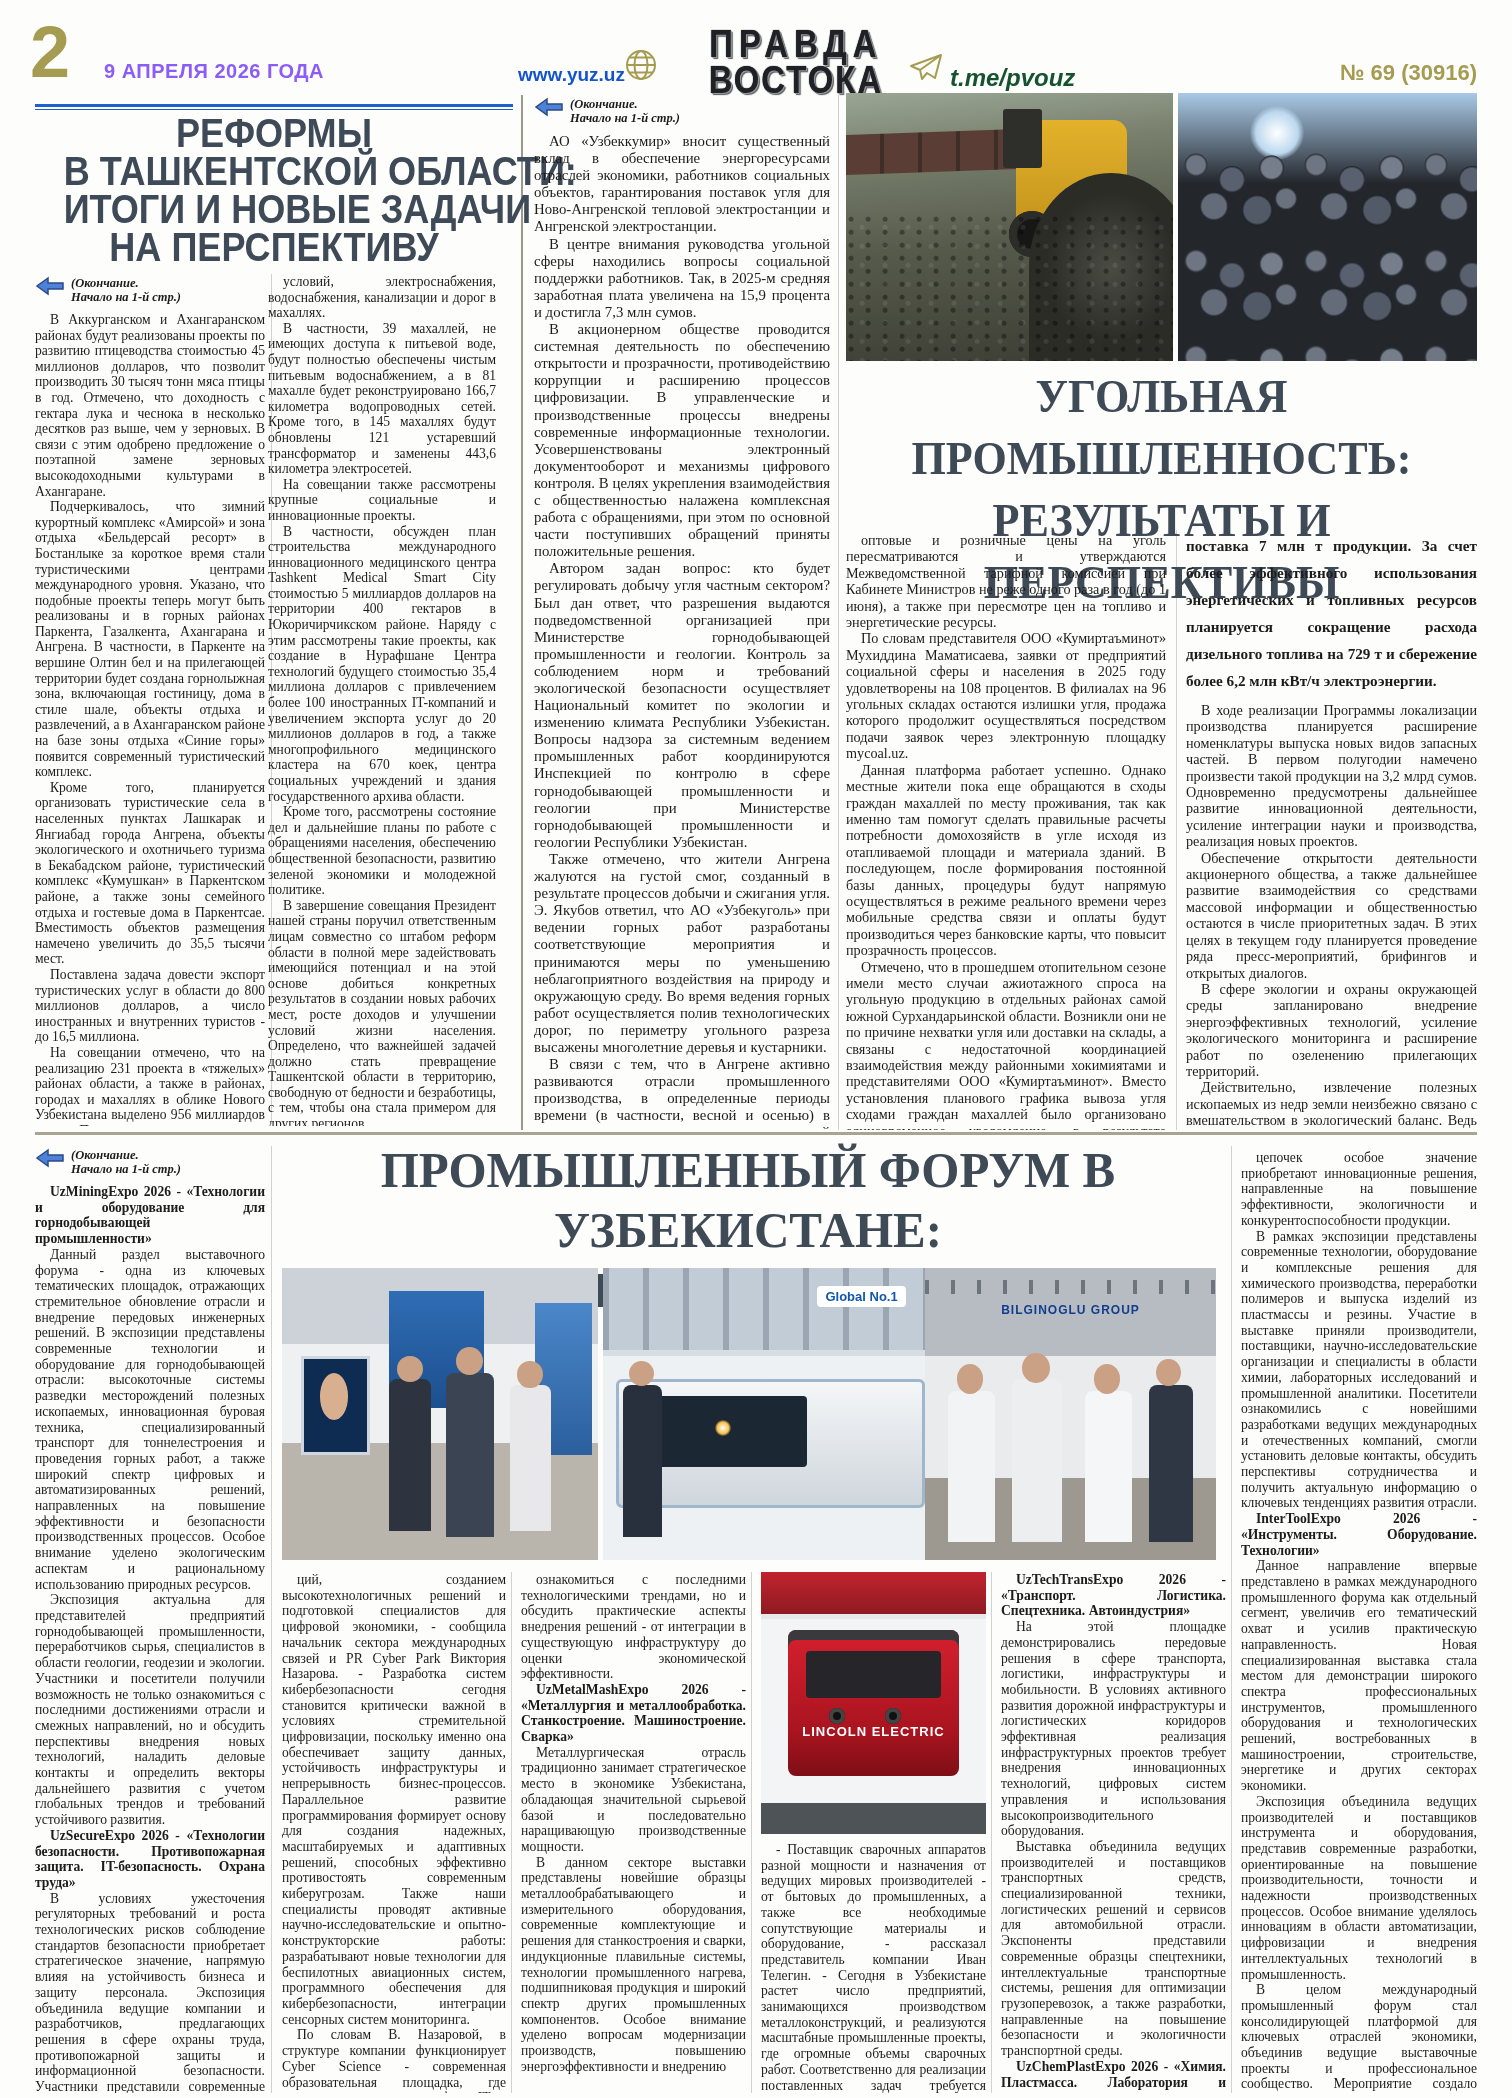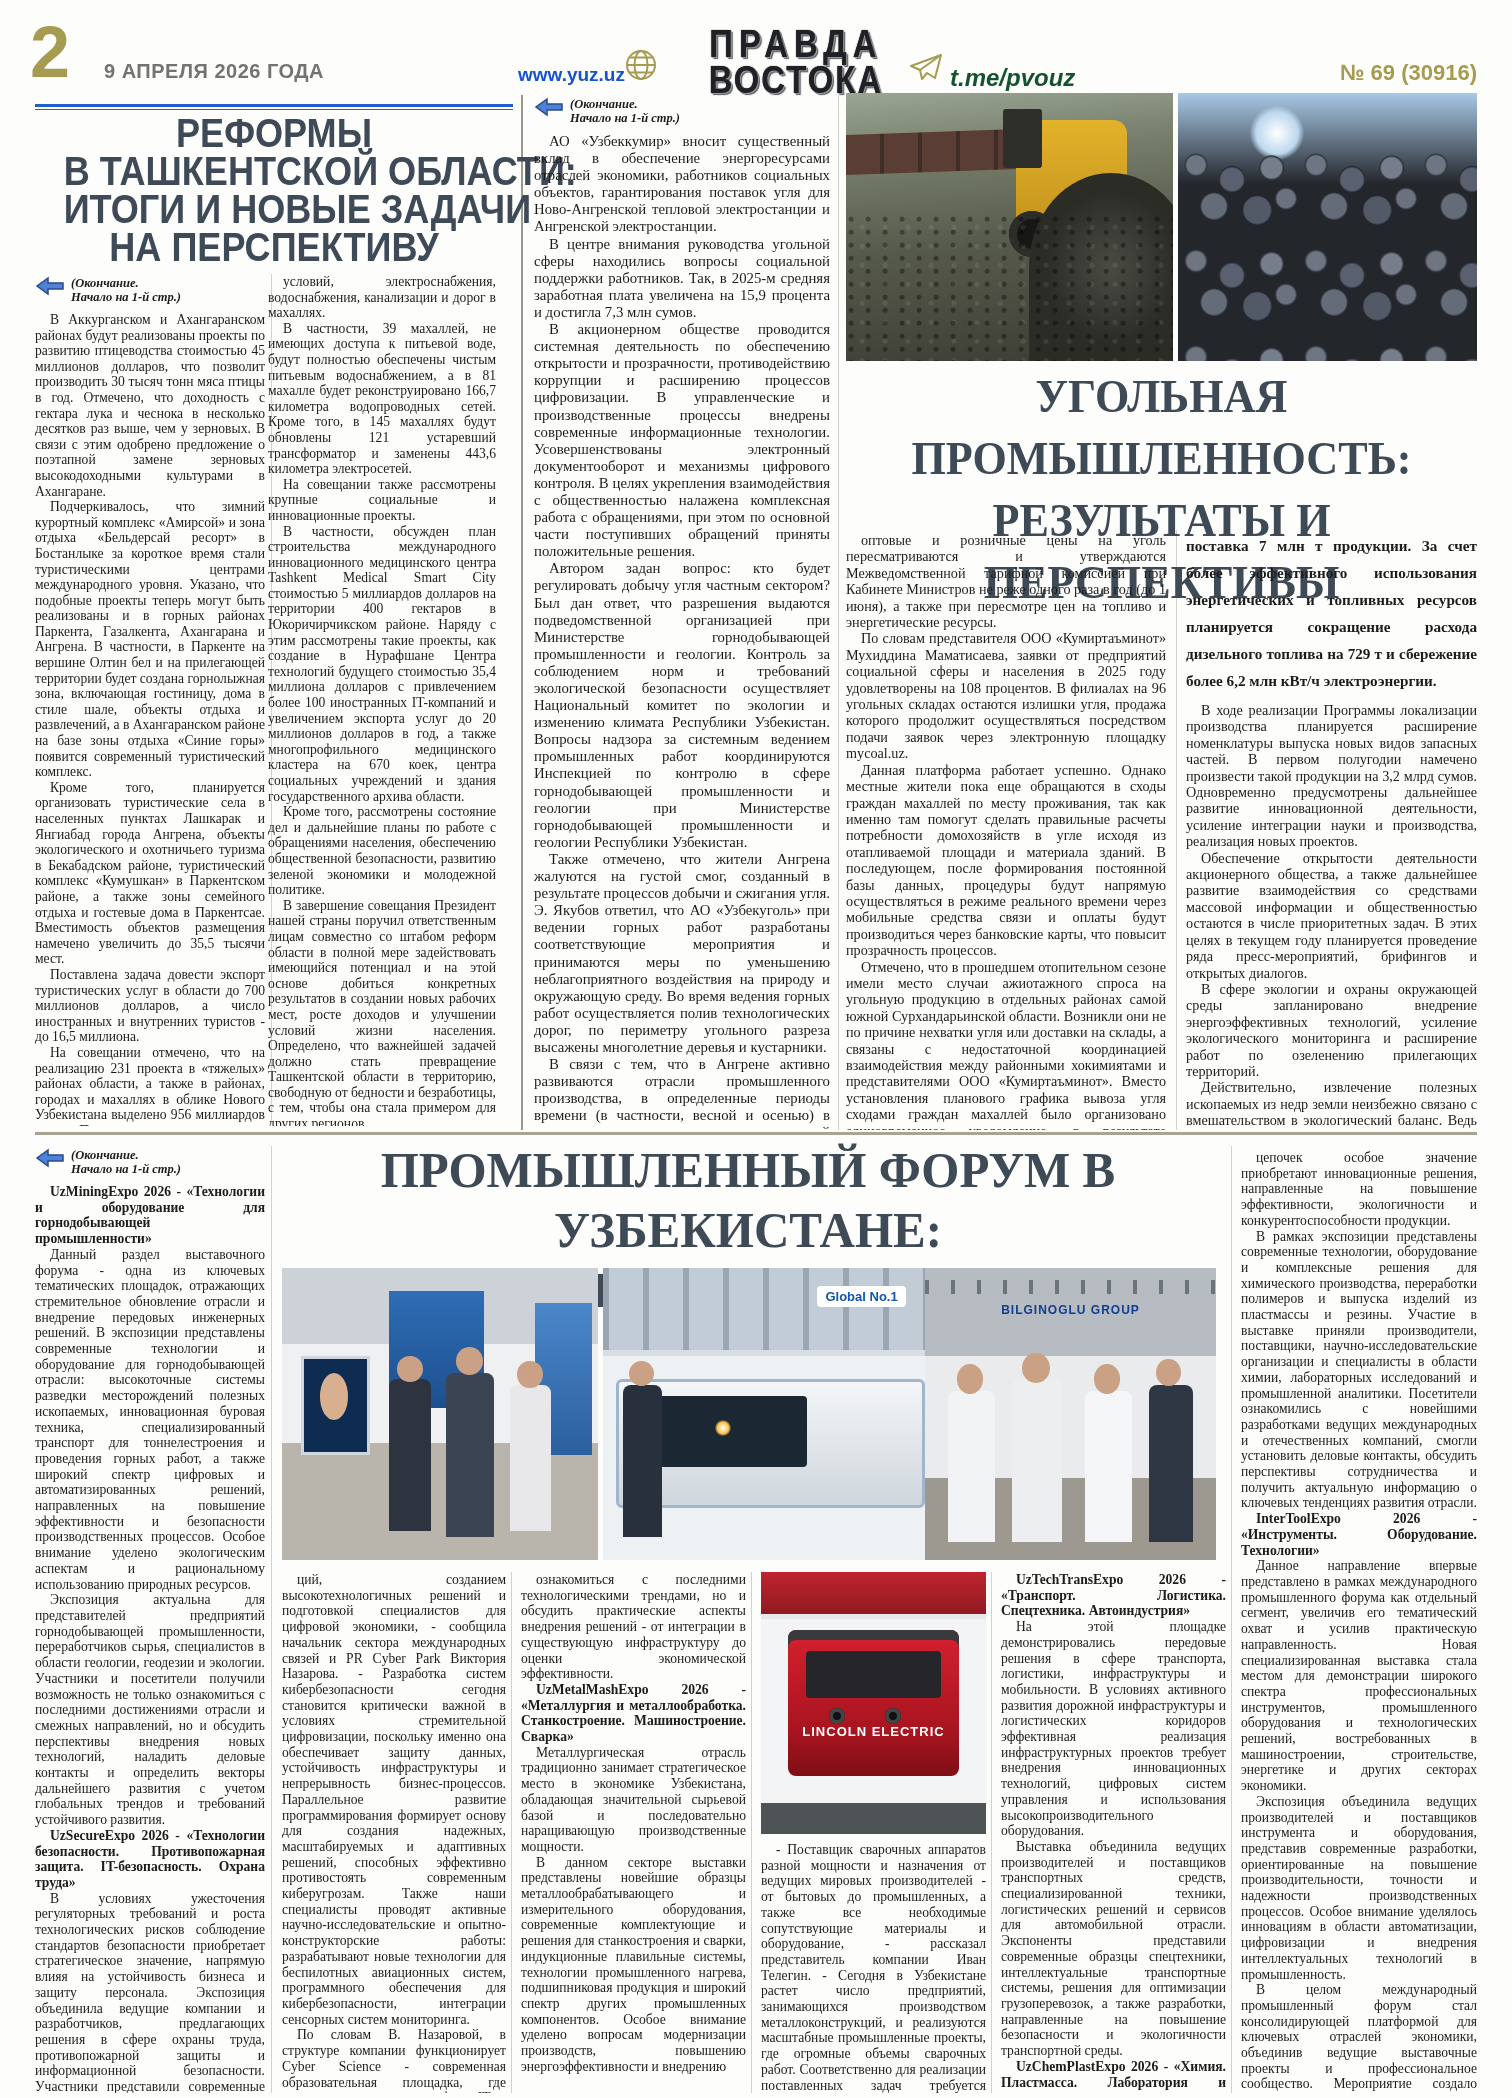--- a/index.html
+++ b/index.html
@@ -2,21 +2,21 @@
 <html lang="ru"><head>
 <meta charset="utf-8">
 <style>
   html,body{margin:0;padding:0;background:#e8e8e4;}
   .page{position:relative;width:1512px;height:2098px;background:#fdfdfb;margin:0 auto;
         font-family:"Liberation Serif",serif;color:#1c1c1c;overflow:hidden;}
   
   .pagenum{position:absolute;left:30px;top:16px;font-family:"Liberation Sans",sans-serif;
            font-weight:bold;font-size:72px;line-height:72px;color:#a59b51;}
   .hdate{position:absolute;left:104px;top:60px;font-family:"Liberation Sans",sans-serif;
-         font-weight:bold;font-size:20px;color:#737373;letter-spacing:.5px;}
+         font-weight:bold;font-size:20px;color:#8b5cf6;letter-spacing:.5px;}
   .hsite{position:absolute;left:518px;top:64px;font-family:"Liberation Sans",sans-serif;
          font-weight:bold;font-size:19px;color:#1353cb;}
   .hglobe{position:absolute;left:624px;top:48px;}
   .logo{position:absolute;left:676px;top:26px;width:240px;text-align:center;
         font-family:"Liberation Sans",sans-serif;font-weight:900;color:#1f2126;
         text-shadow:1px 1px 0 #9a9a9a, 2px 2px 1px #55585e, 0 0 1px #000;
         transform:scaleY(1.15);transform-origin:top;}
   .logo .l1{font-size:33px;line-height:31px;letter-spacing:6px;}
   .logo .l2{font-size:33px;line-height:31px;letter-spacing:2px;}
   .hplane{position:absolute;left:908px;top:52px;}
@@ -177,21 +177,21 @@
     <div class="marker">
       <svg width="30" height="20" viewBox="0 0 30 20">
           <path d="M13 2 2 10l11 8v-5h15v-6H13z" fill="#4d82d8" stroke="#2a4a85" stroke-width="1.5"></path>
         </svg>
       <div class="mtext"><span>(Окончание.</span><br><span>Начало на 1-й стр.)</span></div>
     </div>
     <div>
         <p class="para">В Аккурганском и Ахангаранском районах будут реализованы проекты по развитию птицеводства стоимостью 45 миллионов долларов, что позволит производить 30 тысяч тонн мяса птицы в год. Отмечено, что доходность с гектара лука и чеснока в несколько десятков раз выше, чем у зерновых. В связи с этим одобрено предложение о поэтапной замене зерновых высокодоходными культурами в Ахангаране.</p>
         <p class="para">Подчеркивалось, что зимний курортный комплекс «Амирсой» и зона отдыха «Бельдерсай ресорт» в Бостанлыке за короткое время стали туристическими центрами международного уровня. Указано, что подобные проекты теперь могут быть реализованы и в горных районах Паркента, Газалкента, Ахангарана и Ангрена. В частности, в Паркенте на вершине Олтин бел и на прилегающей территории будет создана горнолыжная зона, включающая гостиницу, дома в стиле шале, объекты отдыха и развлечений, а в Ахангаранском районе на базе зоны отдыха «Синие горы» появится современный туристический комплекс.</p>
         <p class="para">Кроме того, планируется организовать туристические села в населенных пунктах Лашкарак и Янгиабад города Ангрена, объекты экологического и охотничьего туризма в Бекабадском районе, туристический комплекс «Кумушкан» в Паркентском районе, а также зоны семейного отдыха и гостевые дома в Паркентсае. Вместимость объектов размещения намечено увеличить до 35,5 тысячи мест.</p>
-        <p class="para">Поставлена задача довести экспорт туристических услуг в области до 700 миллионов долларов, а число иностранных и внутренних туристов - до 16,5 миллиона.</p>
+        <p class="para">Поставлена задача довести экспорт туристических услуг в области до 800 миллионов долларов, а число иностранных и внутренних туристов - до 16,5 миллиона.</p>
         <p class="para">На совещании отмечено, что на реализацию 231 проекта в «тяжелых» районах области, а также в районах, городах и махаллях в облике Нового Узбекистана выделено 956 миллиардов сумов. Поручено ускорить улучшение жилищных</p>
       </div>
   </div>
 
   <div class="col fa1" style="left:268px;top:274px;width:228px;height:852px;">
     <div>
         <p class="para">условий, электроснабжения, водоснабжения, канализации и дорог в махаллях.</p>
         <p class="para">В частности, 39 махаллей, не имеющих доступа к питьевой воде, будут полностью обеспечены чистым питьевым водоснабжением, а в 81 махалле будет реконструировано 166,7 километра водопроводных сетей. Кроме того, в 145 махаллях будут обновлены 121 устаревший трансформатор и заменены 443,6 километра электросетей.</p>
         <p class="para">На совещании также рассмотрены крупные социальные и инновационные проекты.</p>
         <p class="para">В частности, обсужден план строительства международного инновационного медицинского центра Tashkent Medical Smart City стоимостью 5 миллиардов долларов на территории 400 гектаров в Юкоричирчикском районе. Наряду с этим рассмотрены такие проекты, как создание в Нурафшане Центра технологий будущего стоимостью 35,4 миллиона долларов с привлечением более 100 иностранных IT-компаний и увеличением экспорта услуг до 20 миллионов долларов в год, а также многопрофильного медицинского кластера на 670 коек, центра социальных учреждений и здания государственного архива области.</p>

